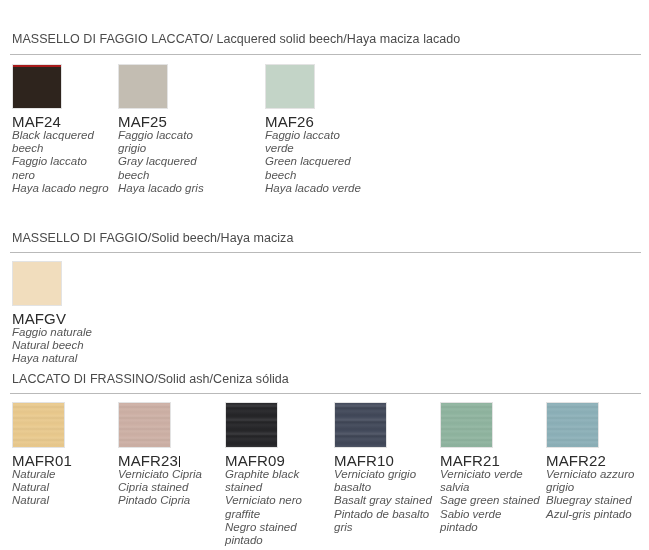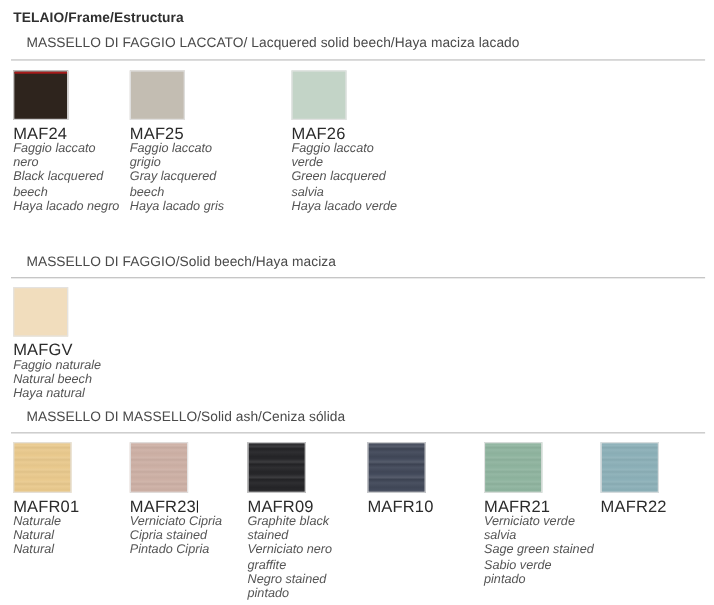--- a/index.html
+++ b/index.html
@@ -29,21 +29,21 @@
     top: 9px;
     font-size: 12.5px;
     font-weight: bold;
     color: #2f2f2f;
     letter-spacing: .1px;
     white-space: nowrap;
   }
 
   .section-title {
     position: absolute;
-    left: 24px;
+    left: 12px;
     font-size: 12.5px;
     font-weight: normal;
     color: #4a4a4a;
     letter-spacing: .05px;
     white-space: nowrap;
   }
 
   .rule {
     position: absolute;
     left: 10px;
@@ -141,71 +141,70 @@
     background: #1a1a1a;
     vertical-align: -1px;
     margin-left: 1px;
   }
 </style>
 </head>
 <body>
 
 <div class="page">
 
-  <div class="main-title">TELAIO/Frame/Estructura</div>
 
   <div class="section-title" style="top:32px;">MASSELLO DI FAGGIO LACCATO/ Lacquered solid beech/Haya maciza lacado</div>
   <div class="rule" style="top:54px;"></div>
   <div class="swatch-row" id="row-0" style="top:64px;">
       <div class="swatch-cell" style="left: 12px;">
         <div class="swatch-chip" style="background: rgb(46, 36, 29);">
           <div class="chip-topstripe" style="background: rgb(168, 27, 27);"></div>
         </div>
         <div class="swatch-code">MAF24</div>
         <div class="swatch-desc">
+          <div>Black lacquered beech</div>
           <div>Faggio laccato nero</div>
-          <div>Black lacquered beech</div>
           <div>Haya lacado negro</div>
         </div>
       </div>
       <div class="swatch-cell" style="left: 118px;">
         <div class="swatch-chip" style="background: rgb(195, 189, 178);"></div>
         <div class="swatch-code">MAF25</div>
         <div class="swatch-desc">
           <div>Faggio laccato grigio</div>
           <div>Gray lacquered beech</div>
           <div>Haya lacado gris</div>
         </div>
       </div>
       <div class="swatch-cell" style="left: 225px; margin-left: 40px;">
         <div class="swatch-chip" style="background: rgb(195, 212, 199);"></div>
         <div class="swatch-code">MAF26</div>
         <div class="swatch-desc">
           <div>Faggio laccato verde</div>
-          <div>Green lacquered salvia</div>
+          <div>Green lacquered beech</div>
           <div>Haya lacado verde</div>
         </div>
       </div>
     </div>
 
   <div class="section-title" style="top:231px;">MASSELLO DI FAGGIO/Solid beech/Haya maciza</div>
   <div class="rule" style="top:252px;"></div>
   <div class="swatch-row" id="row-1" style="top:261px;">
       <div class="swatch-cell" style="left: 12px;">
         <div class="swatch-chip" style="background: rgb(241, 221, 189);"></div>
         <div class="swatch-code">MAFGV</div>
         <div class="swatch-desc">
           <div>Faggio naturale</div>
           <div>Natural beech</div>
           <div>Haya natural</div>
         </div>
       </div>
     </div>
 
-  <div class="section-title" style="top:372px;">MASSELLO DI MASSELLO/Solid ash/Ceniza sólida</div>
+  <div class="section-title" style="top:372px;">LACCATO DI FRASSINO/Solid ash/Ceniza sólida</div>
   <div class="rule" style="top:393px;"></div>
   <div class="swatch-row" id="row-2" style="top:402px;">
       <div class="swatch-cell" style="left: 12px;">
         <div class="swatch-chip wide" style="background: rgb(233, 201, 141);">
           <div class="grain"></div>
         </div>
         <div class="swatch-code">MAFR01</div>
         <div class="swatch-desc">
           <div>Naturale</div>
           <div>Natural</div>
@@ -232,33 +231,43 @@
           <div>Graphite black stained</div>
           <div>Verniciato nero graffite</div>
           <div>Negro stained pintado</div>
         </div>
       </div>
       <div class="swatch-cell" style="left: 334px;">
         <div class="swatch-chip wide" style="background: rgb(67, 74, 91);">
           <div class="grain strong"></div>
         </div>
         <div class="swatch-code">MAFR10</div>
+        <div class="swatch-desc">
+          <div>Verniciato grigio basalto</div>
+          <div>Basalt gray stained</div>
+          <div>Pintado de basalto gris</div>
+        </div>
       </div>
       <div class="swatch-cell" style="left: 440px;">
         <div class="swatch-chip wide" style="background: rgb(143, 180, 159);">
           <div class="grain"></div>
         </div>
         <div class="swatch-code">MAFR21</div>
         <div class="swatch-desc">
           <div>Verniciato verde salvia</div>
           <div>Sage green stained</div>
           <div>Sabio verde pintado</div>
         </div>
       </div>
       <div class="swatch-cell" style="left: 546px;">
         <div class="swatch-chip wide" style="background: rgb(140, 176, 184);">
           <div class="grain"></div>
         </div>
         <div class="swatch-code">MAFR22</div>
+        <div class="swatch-desc">
+          <div>Verniciato azzuro grigio</div>
+          <div>Bluegray stained</div>
+          <div>Azul-gris pintado</div>
+        </div>
       </div>
     </div>
 
 </div>
 
 </body></html>

